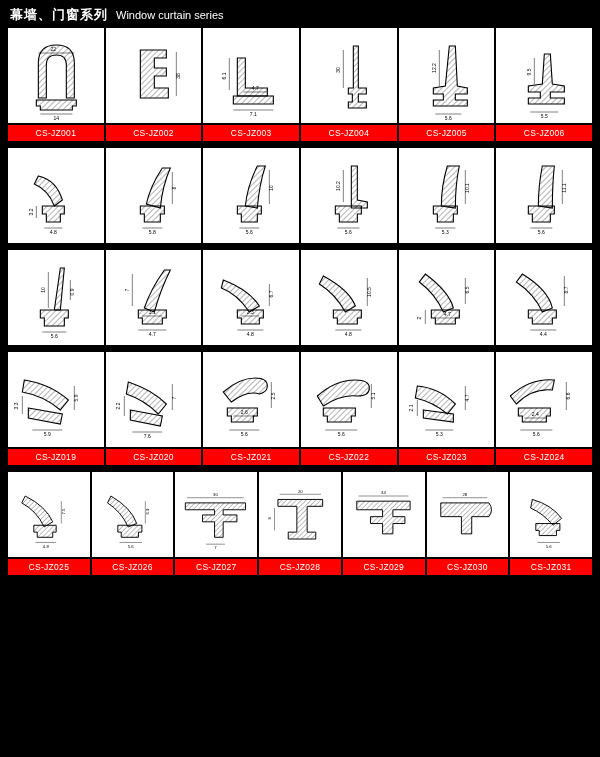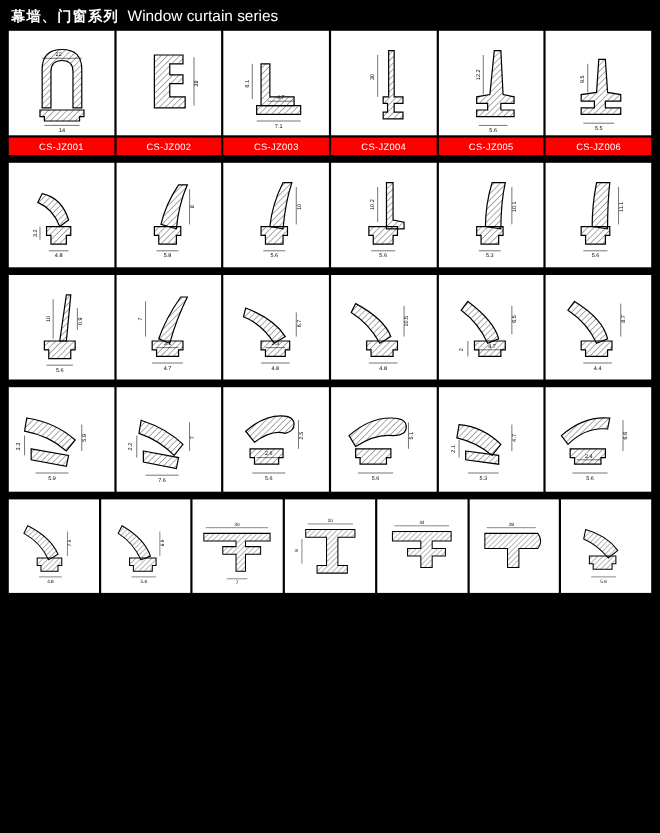--- a/index.html
+++ b/index.html
@@ -1,19 +1,19 @@
 <!DOCTYPE html>
 <html><head>
 <meta charset="utf-8">
 <style>
   html,body{margin:0;padding:0;background:#000;}
   body{width:600px;height:757px;font-family:"Liberation Sans",sans-serif;color:#fff;overflow:hidden;}
   .header{padding:6px 10px 4px 10px;display:flex;align-items:baseline;gap:8px;text-align:center;}
   .header .cn{font-size:13px;font-weight:bold;color:#fff;letter-spacing:1px;}
-  .header .en{font-size:14px;color:#fff;}
+  .header .en{font-size:11px;color:#fff;}
   .rows{padding:0 8px;}
   .row{margin-bottom:7px;}
   .cells{display:flex;gap:2px;}
   .cell{flex:1;background:#fff;height:95px;position:relative;overflow:hidden;}
   .row.r5 .cell{height:85px;}
   .labels{display:flex;gap:2px;margin-top:2px;}
   .label{flex:1;background:#f00;color:#fff;font-size:8.5px;text-align:center;padding:3px 0 3px 0;letter-spacing:.3px;}
   svg{display:block;width:100%;height:100%;}
   .hatch{fill:url(#hatchPattern);stroke:#000;stroke-width:1.1;}
   .dim{stroke:#000;stroke-width:.5;fill:none;}
@@ -308,20 +308,28 @@
           <path class="hatch" d="M22 56 l32 0 0 8 -4 0 0 6 -24 0 0 -6 -4 0 z"></path>
           <line class="dim" x1="70" y1="30" x2="70" y2="58"></line>
           <text class="dtxt" x="74" y="44" text-anchor="middle" transform="rotate(-90 74 44)">6.6</text>
           <line class="dim" x1="28" y1="66" x2="50" y2="66"></line>
           <text class="dtxt" x="39" y="64" text-anchor="middle">2.4</text>
           <line class="dim" x1="24" y1="78" x2="56" y2="78"></line>
           <text class="dtxt" x="40" y="84" text-anchor="middle">5.6</text>
         </svg>
       </div>
     </div>
+    <div class="labels">
+      <div class="label">CS-JZ019</div>
+      <div class="label">CS-JZ020</div>
+      <div class="label">CS-JZ021</div>
+      <div class="label">CS-JZ022</div>
+      <div class="label">CS-JZ023</div>
+      <div class="label">CS-JZ024</div>
+    </div>
   </div>
 
   <div class="row r5">
     <div class="cells">
       <div class="cell">
         <svg viewBox="0 0 95 95">
           <path class="hatch" d="M20 26 q24 12 32 30 l-10 6 q-8 -18 -26 -28 z"></path>
           <path class="hatch" d="M30 60 l26 0 0 8 -4 0 0 6 -18 0 0 -6 -4 0 z"></path>
           <line class="dim" x1="62" y1="32" x2="62" y2="58"></line>
           <text class="dtxt" x="66" y="44" text-anchor="middle" transform="rotate(-90 66 44)">7.5</text>
@@ -373,15 +381,24 @@
       </div>
       <div class="cell">
         <svg viewBox="0 0 95 95">
           <path class="hatch" d="M26 30 q22 6 34 22 l-10 8 q-12 -14 -26 -20 z"></path>
           <path class="hatch" d="M30 58 l28 0 0 8 -4 0 0 6 -20 0 0 -6 -4 0 z"></path>
           <line class="dim" x1="32" y1="80" x2="58" y2="80"></line>
           <text class="dtxt" x="45" y="86" text-anchor="middle">5.6</text>
         </svg>
       </div>
     </div>
+    <div class="labels">
+      <div class="label">CS-JZ025</div>
+      <div class="label">CS-JZ026</div>
+      <div class="label">CS-JZ027</div>
+      <div class="label">CS-JZ028</div>
+      <div class="label">CS-JZ029</div>
+      <div class="label">CS-JZ030</div>
+      <div class="label">CS-JZ031</div>
+    </div>
   </div>
 
 </div>
 
 </body></html>

